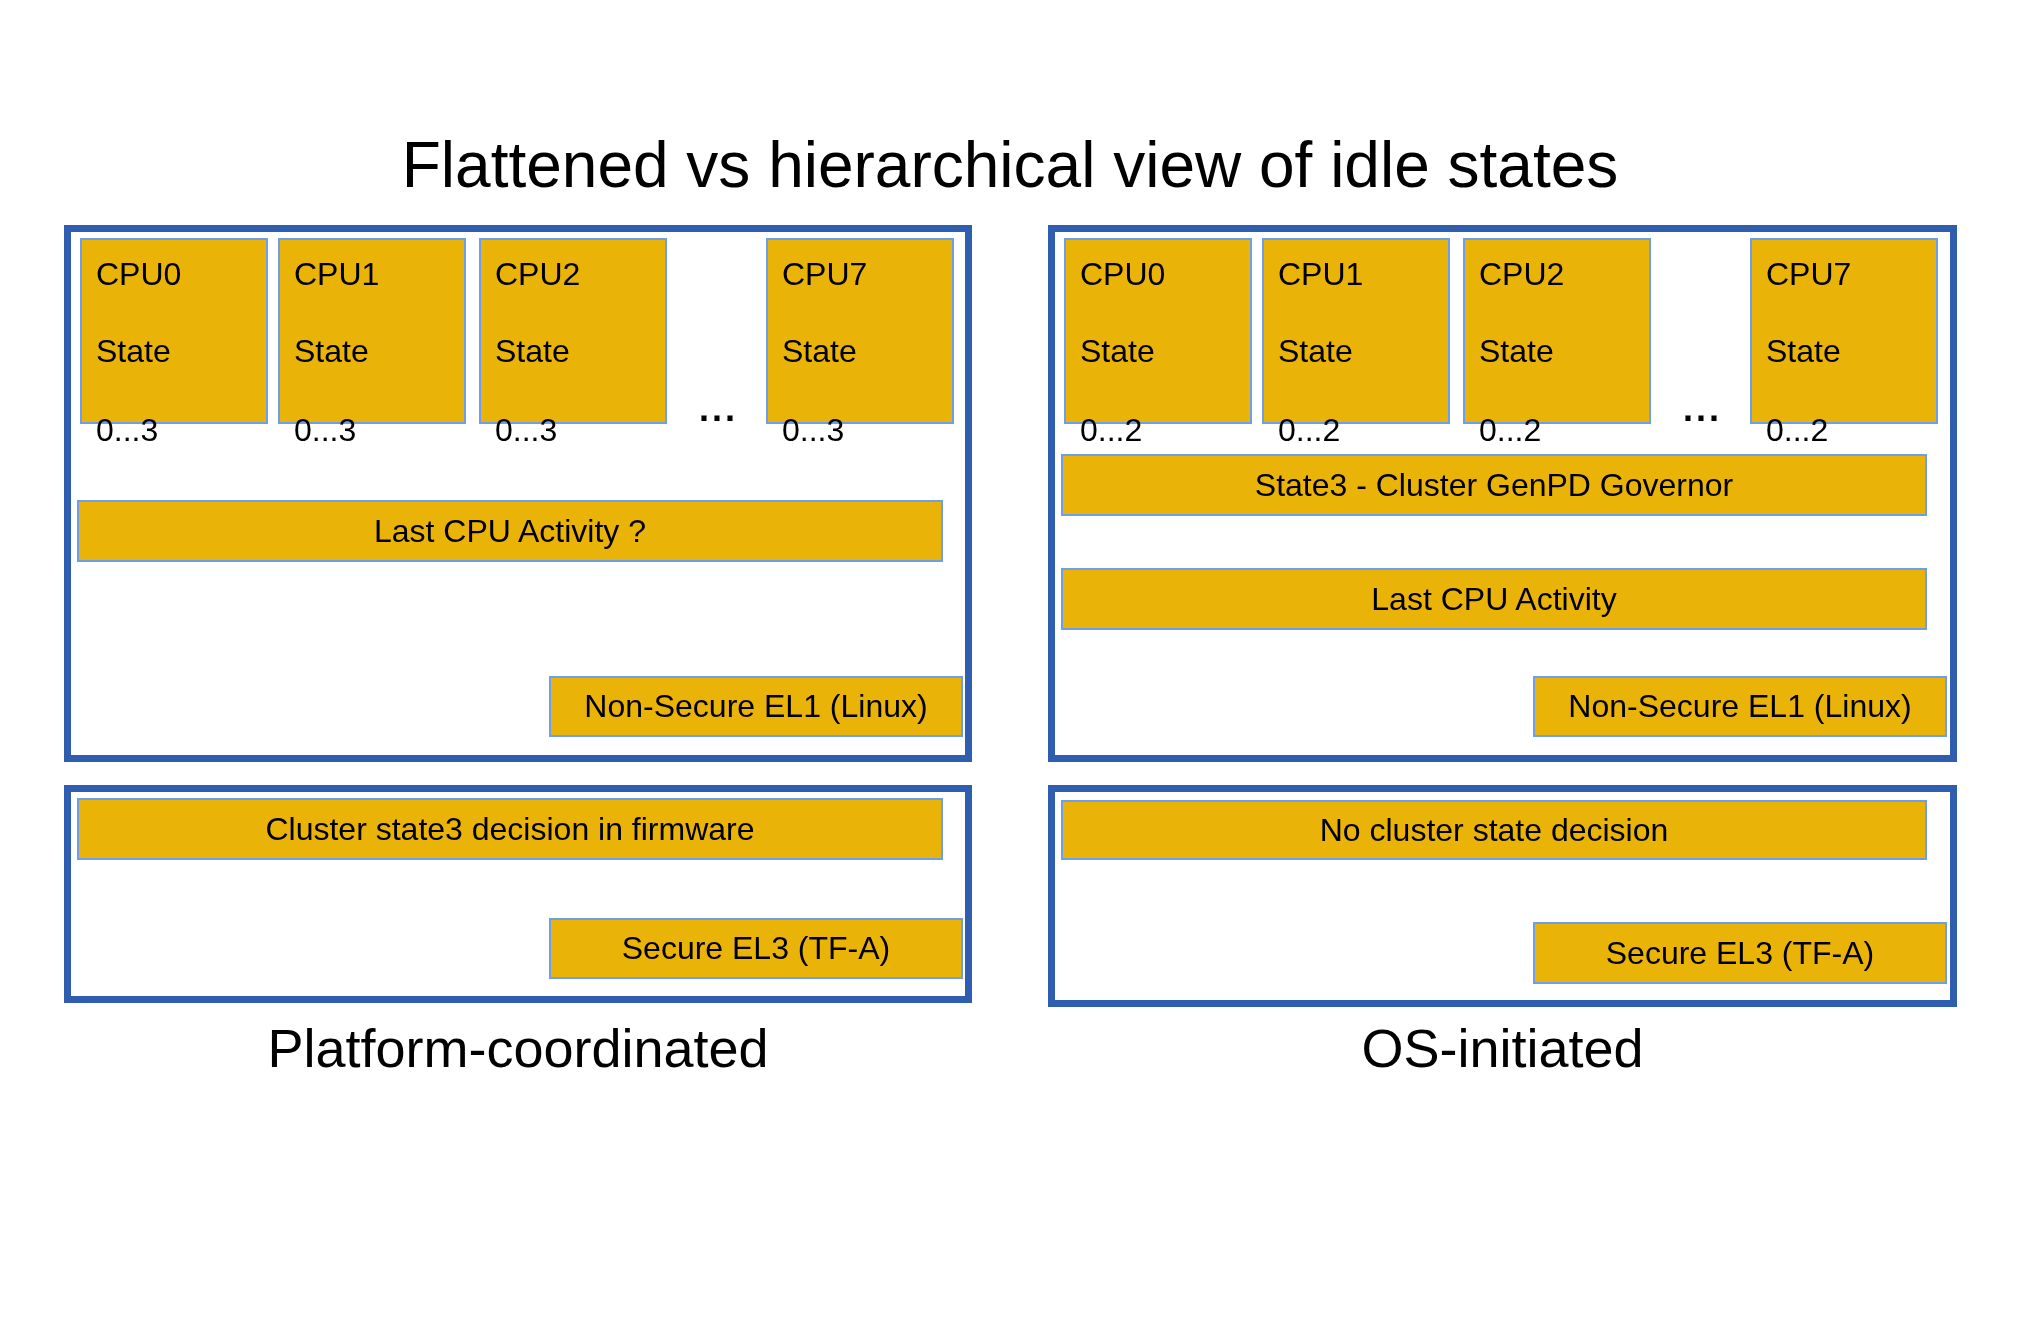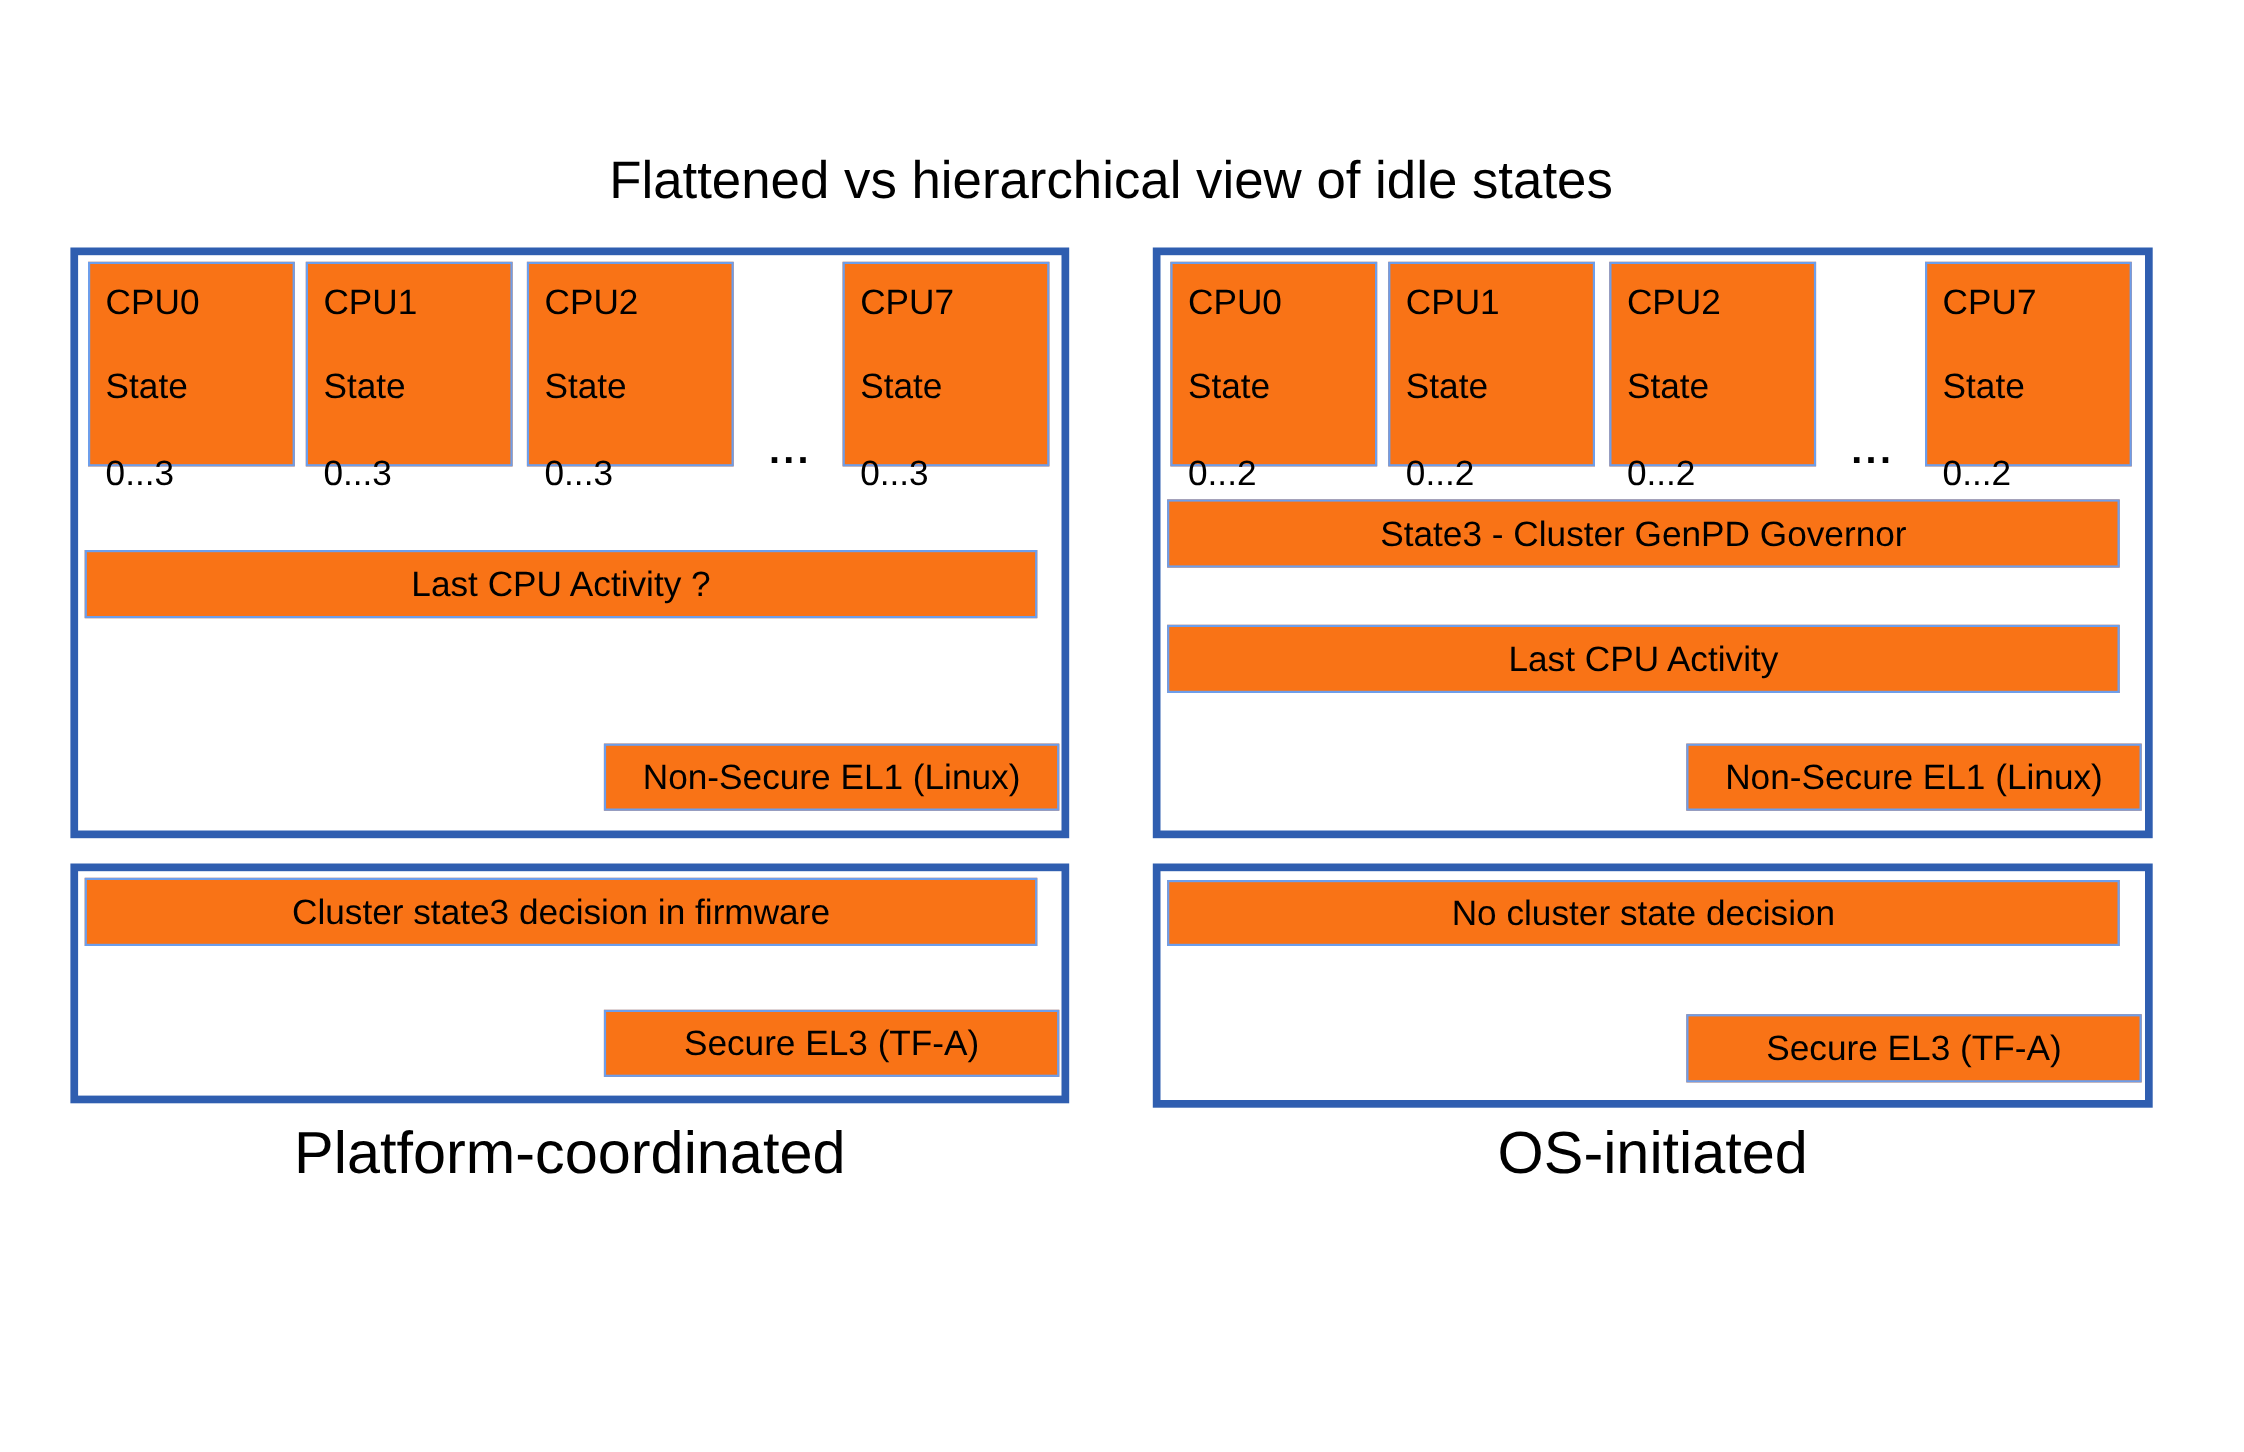--- a/index.html
+++ b/index.html
@@ -11,38 +11,38 @@
     font-family: "Liberation Sans", "DejaVu Sans", sans-serif;
     color: #000000;
     overflow: hidden;
   }
   .title {
     position: absolute;
     top: 130px;
     left: 0;
     width: 2020px;
     text-align: center;
-    font-size: 48px;
+    font-size: 64px;
     line-height: 70px;
     white-space: nowrap;
   }
   .panel {
     position: absolute;
     background: #ffffff;
     border: 7px solid #2f5eb0;
     box-sizing: border-box;
   }
   #panel-left-top    { left: 64px;   top: 225px; width: 908px; height: 537px; }
   #panel-right-top   { left: 1048px; top: 225px; width: 909px; height: 537px; }
   #panel-left-bottom { left: 64px;   top: 785px; width: 908px; height: 218px; }
   #panel-right-bottom{ left: 1048px; top: 785px; width: 909px; height: 222px; }
   .ibox {
     position: absolute;
     border: 2px solid #6d9eeb;
-    background: #f97316;
+    background: #eab308;
     box-sizing: border-box;
     font-size: 32px;
   }
   .cpu-box {
     top: 6px;
     width: 188px;
     height: 186px;
     padding: 16px 8px 10px 14px;
     display: flex;
     flex-direction: column;

